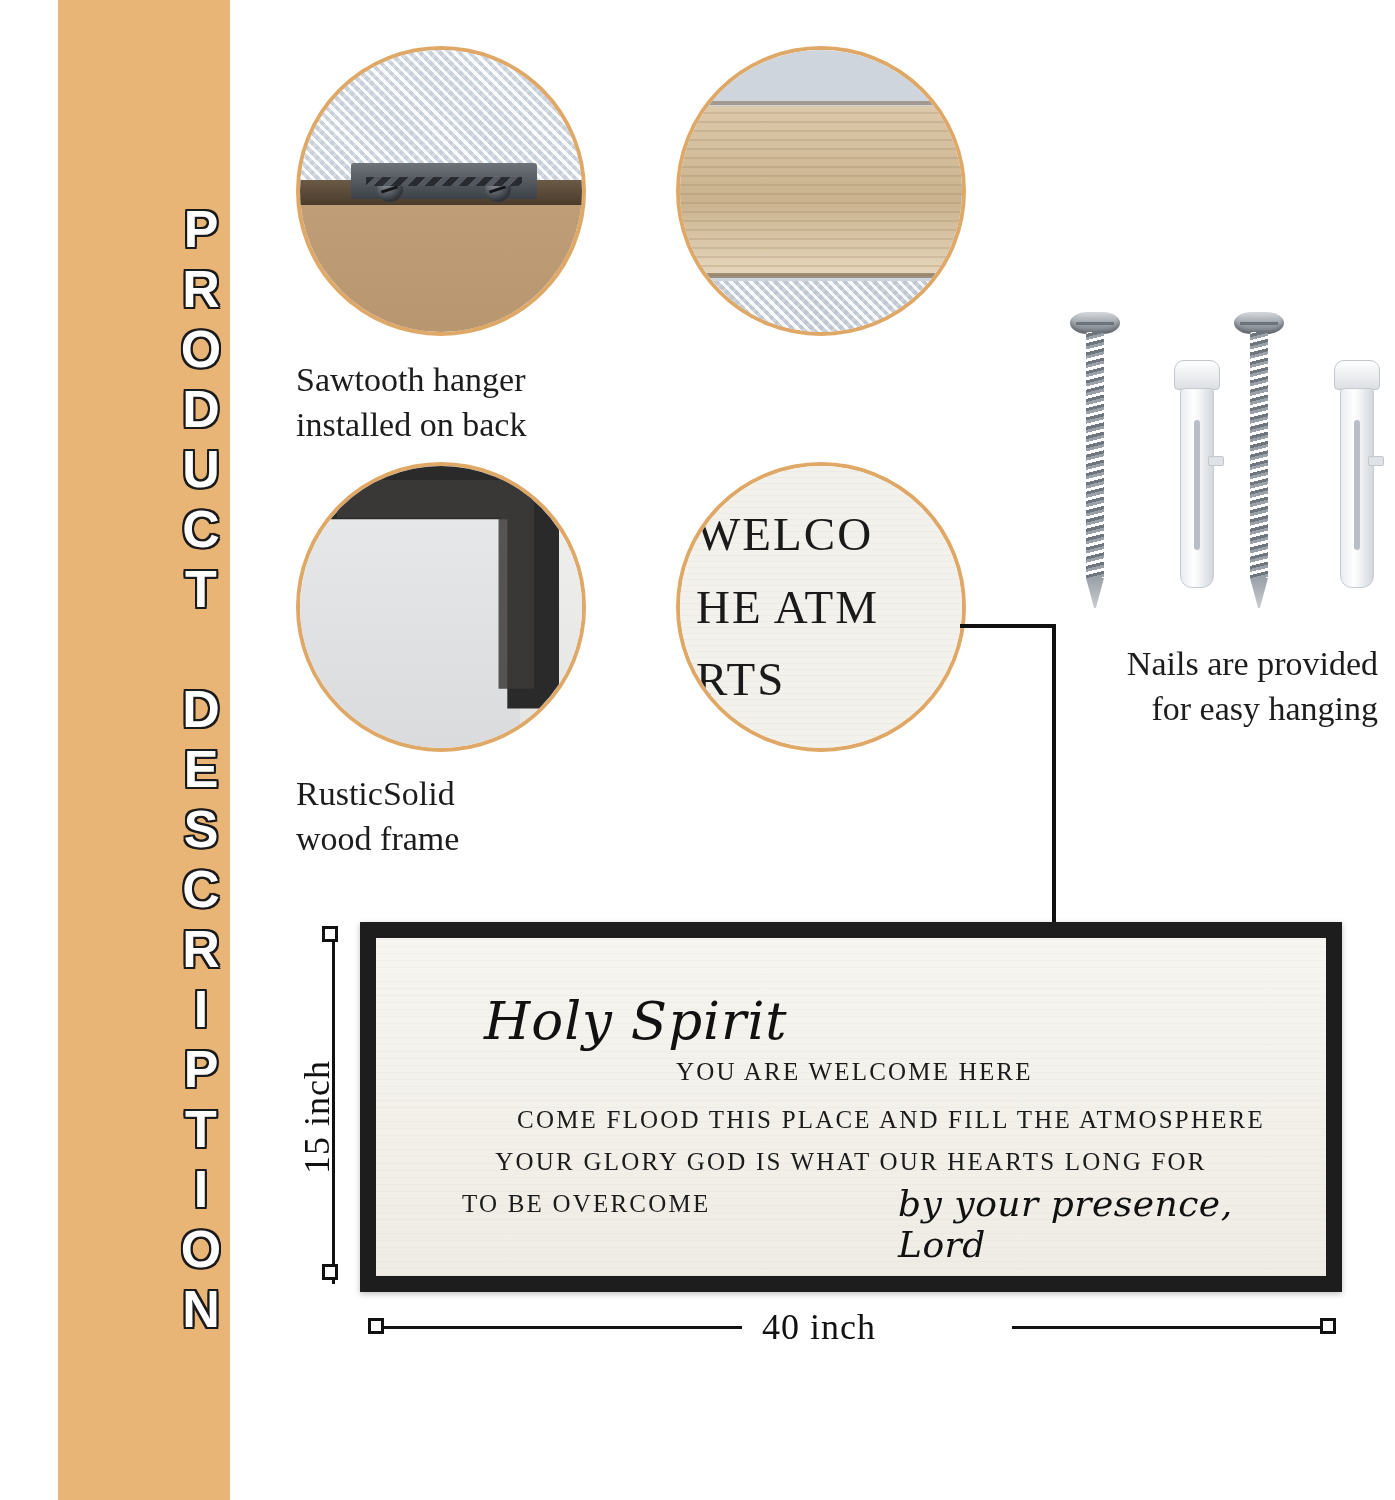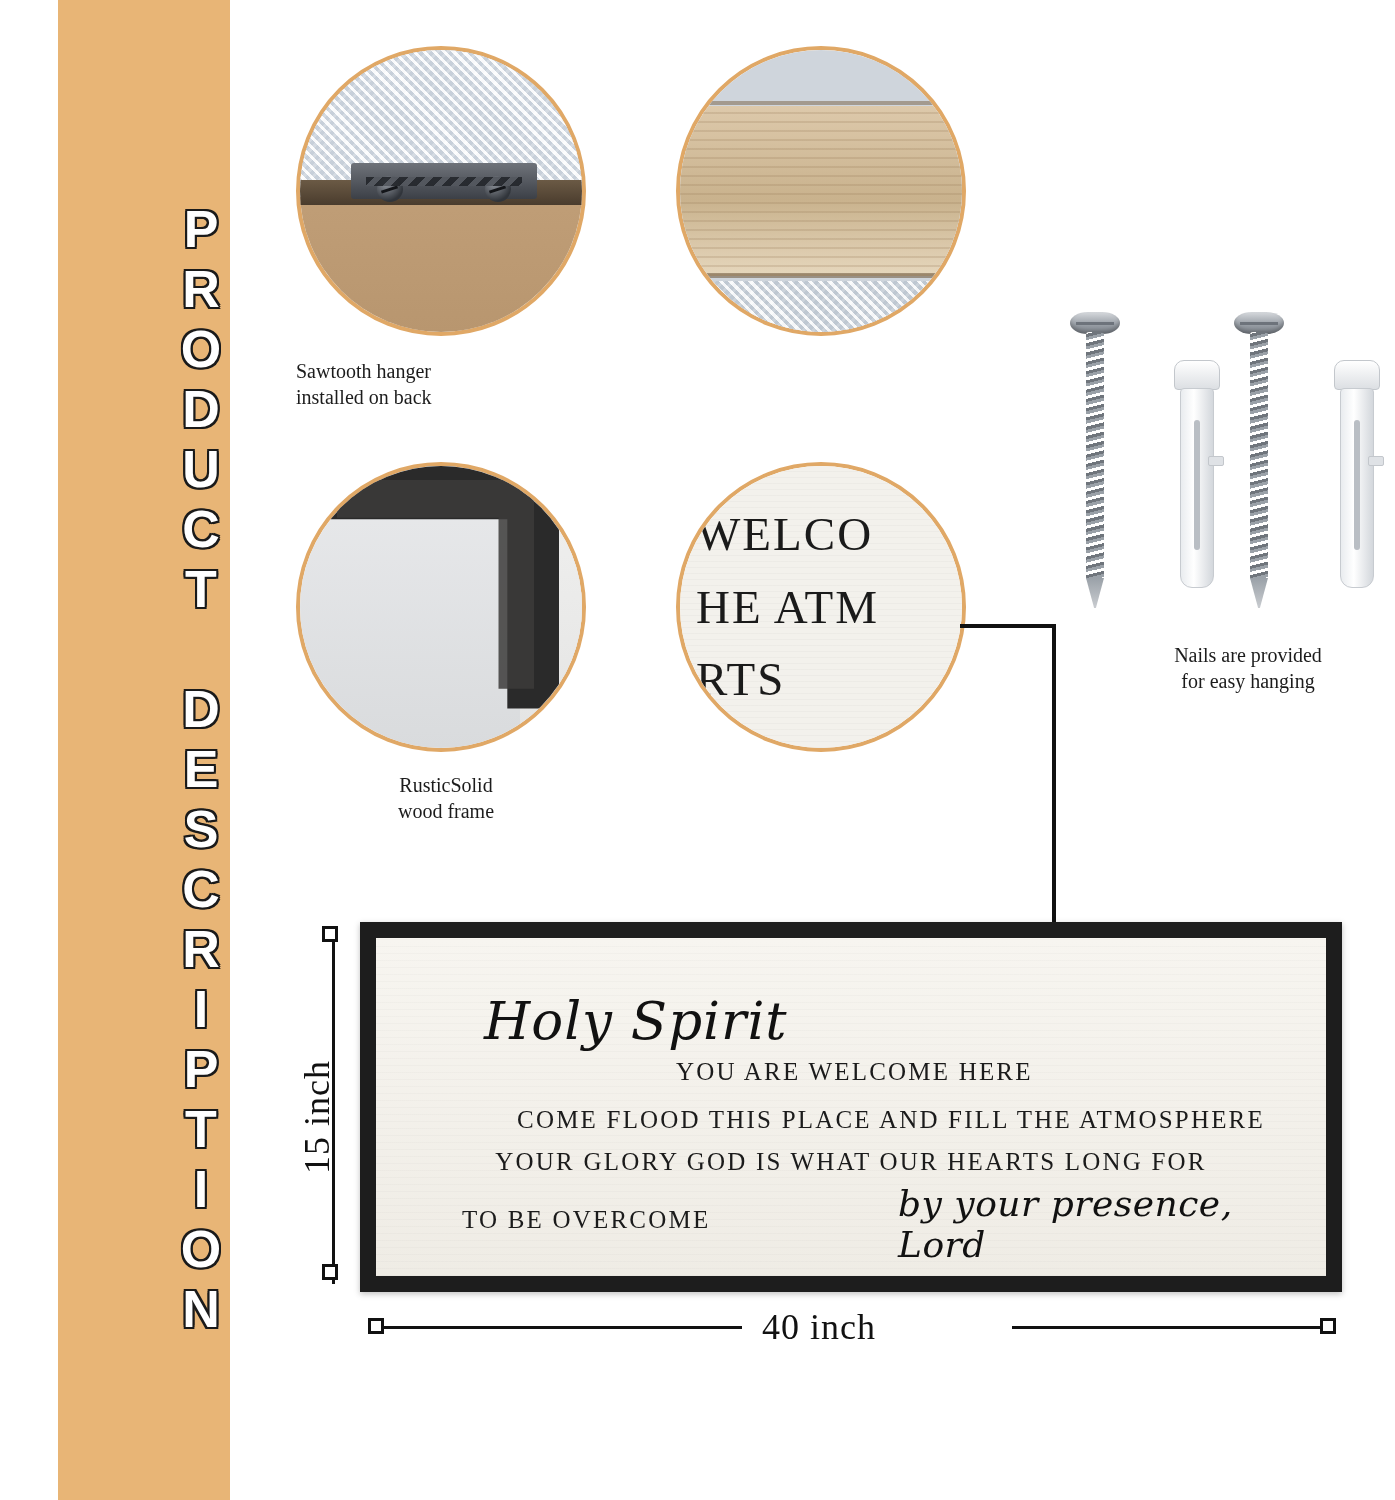--- a/index.html
+++ b/index.html
@@ -62,21 +62,21 @@
   .circle {
     position: absolute;
     border-radius: 50%;
     border: 4px solid #e0a866;
     overflow: hidden;
     box-sizing: border-box;
   }
   .caption {
     position: absolute;
     font-family: "Liberation Serif", serif;
-    font-size: 20px;
+    font-size: 34px;
     color: #1c1c1c;
     line-height: 1.32;
     text-align: center;
     white-space: pre-line;
   }
 
   
   #circle-sawtooth { left: 296px; top: 46px; width: 290px; height: 290px; }
   .c1-bg {
     position: absolute; inset: 0;
@@ -183,23 +183,23 @@
     letter-spacing: 2px;
     color: #1a1a1a;
     line-height: 1.55;
     white-space: pre;
     overflow: hidden;
   }
 
   
   #caption-sawtooth { left: 296px; top: 358px; width: 300px; text-align: left; }
   #caption-thickness { left: 676px; top: 358px; width: 300px; text-align: left; }
-  #caption-frame { left: 296px; top: 772px; width: 300px; text-align: center; }
+  #caption-frame { left: 296px; top: 772px; width: 300px; text-align: left; }
   #caption-uv { left: 676px; top: 800px; width: 300px; text-align: left; }
-  #caption-nails { left: 1118px; top: 642px; width: 260px; text-align: center; }
+  #caption-nails { left: 1118px; top: 642px; width: 260px; text-align: right; }
 
   
   .hardware { position: absolute; left: 1060px; top: 300px; width: 310px; height: 320px; }
   .screw-long {
     position: absolute; width: 26px; top: 12px; height: 290px;
   }
   .screw-head {
     position: absolute; left: -12px; top: 0; width: 50px; height: 22px;
     background: linear-gradient(#d7dade, #9aa0a7 55%, #7c828a);
     border-radius: 50% / 70%;
@@ -296,21 +296,21 @@
     text-align: center;
     font-family: "Liberation Serif", serif;
     font-size: 25px;
     letter-spacing: 2.2px;
     color: #1b1b1b;
     white-space: pre;
   }
   #sign-welcome { top: 120px; left: 300px; width: auto; text-align: left; }
   #sign-l2 { top: 168px; padding-left: 40px; }
   #sign-l3 { top: 210px; }
-  #sign-l4 { top: 252px; left: 86px; width: auto; text-align: left; margin-top: 16px; }
+  #sign-l4 { top: 252px; left: 86px; width: auto; text-align: left; }
   .sign-script-end {
     position: absolute;
     left: 522px; top: 245px;
     font-family: "DejaVu Serif", serif;
     font-style: italic;
     font-size: 36px;
     color: #111;
     letter-spacing: .5px;
   }
 

